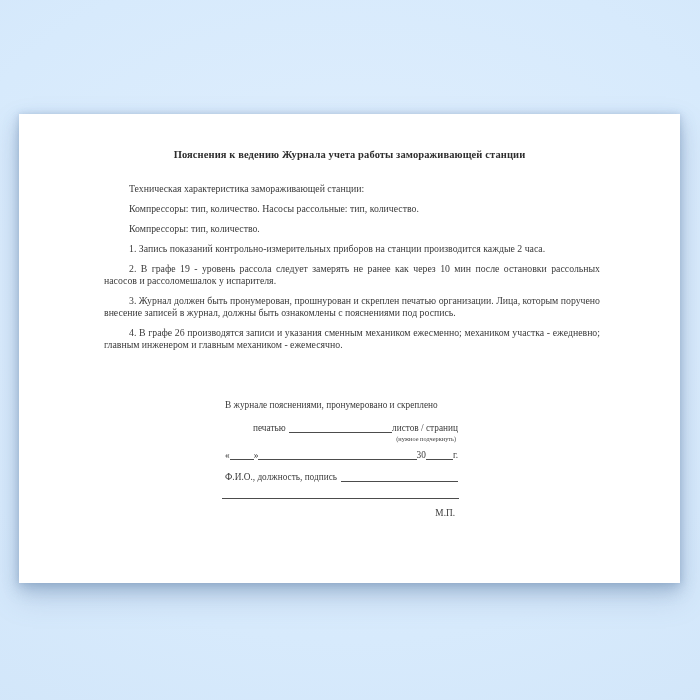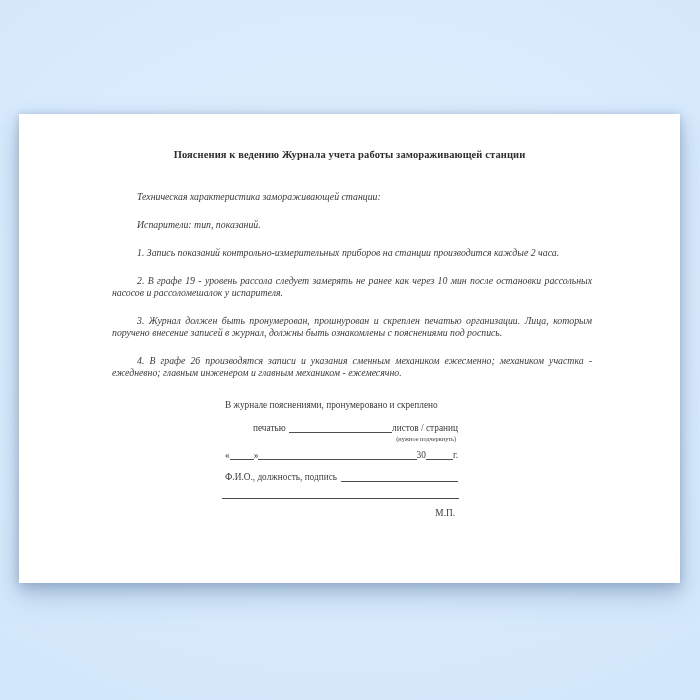--- a/index.html
+++ b/index.html
@@ -44,23 +44,22 @@
   .body-text {
     position: absolute;
     top: 61px;
     left: 77px;
     width: 512px;
     font-size: 9.8px;
     line-height: 12px;
     text-align: justify;
   }
   .body-text p {
-    margin: 16px;
+    margin: 8px;
     text-indent: 25px;
-    font-style: italic;
   }
   .form-block {
     position: absolute;
     left: 206px;
     top: 285px;
     width: 233px;
     font-size: 9.3px;
     line-height: 12px;
   }
   .form-row {
@@ -105,21 +104,22 @@
 </head>
 <body>
 
 <div class="stage">
   <div class="paper">
 
     <h1 class="doc-title">Пояснения к ведению Журнала учета работы замораживающей станции</h1>
 
     <div class="body-text">
       <p>Техническая характеристика замораживающей станции:</p>
-      <p>Испарители: тип, показаний.</p>
+      <p>Компрессоры: тип, количество. Насосы рассольные: тип, количество.</p>
+      <p>Компрессоры: тип, количество.</p>
       <p>1. Запись показаний контрольно-измерительных приборов на станции производится каждые 2 часа.</p>
       <p>2. В графе 19 - уровень рассола следует замерять не ранее как через 10 мин после остановки рассольных насосов и рассоломешалок у испарителя.</p>
       <p>3. Журнал должен быть пронумерован, прошнурован и скреплен печатью организации. Лица, которым поручено внесение записей в журнал, должны быть ознакомлены с пояснениями под роспись.</p>
       <p>4. В графе 26 производятся записи и указания сменным механиком ежесменно; механиком участка - ежедневно; главным инженером и главным механиком - ежемесячно.</p>
     </div>
 
     <div class="form-block">
 
       <div class="form-row">
         <span>В журнале пояснениями, пронумеровано и скреплено</span>

